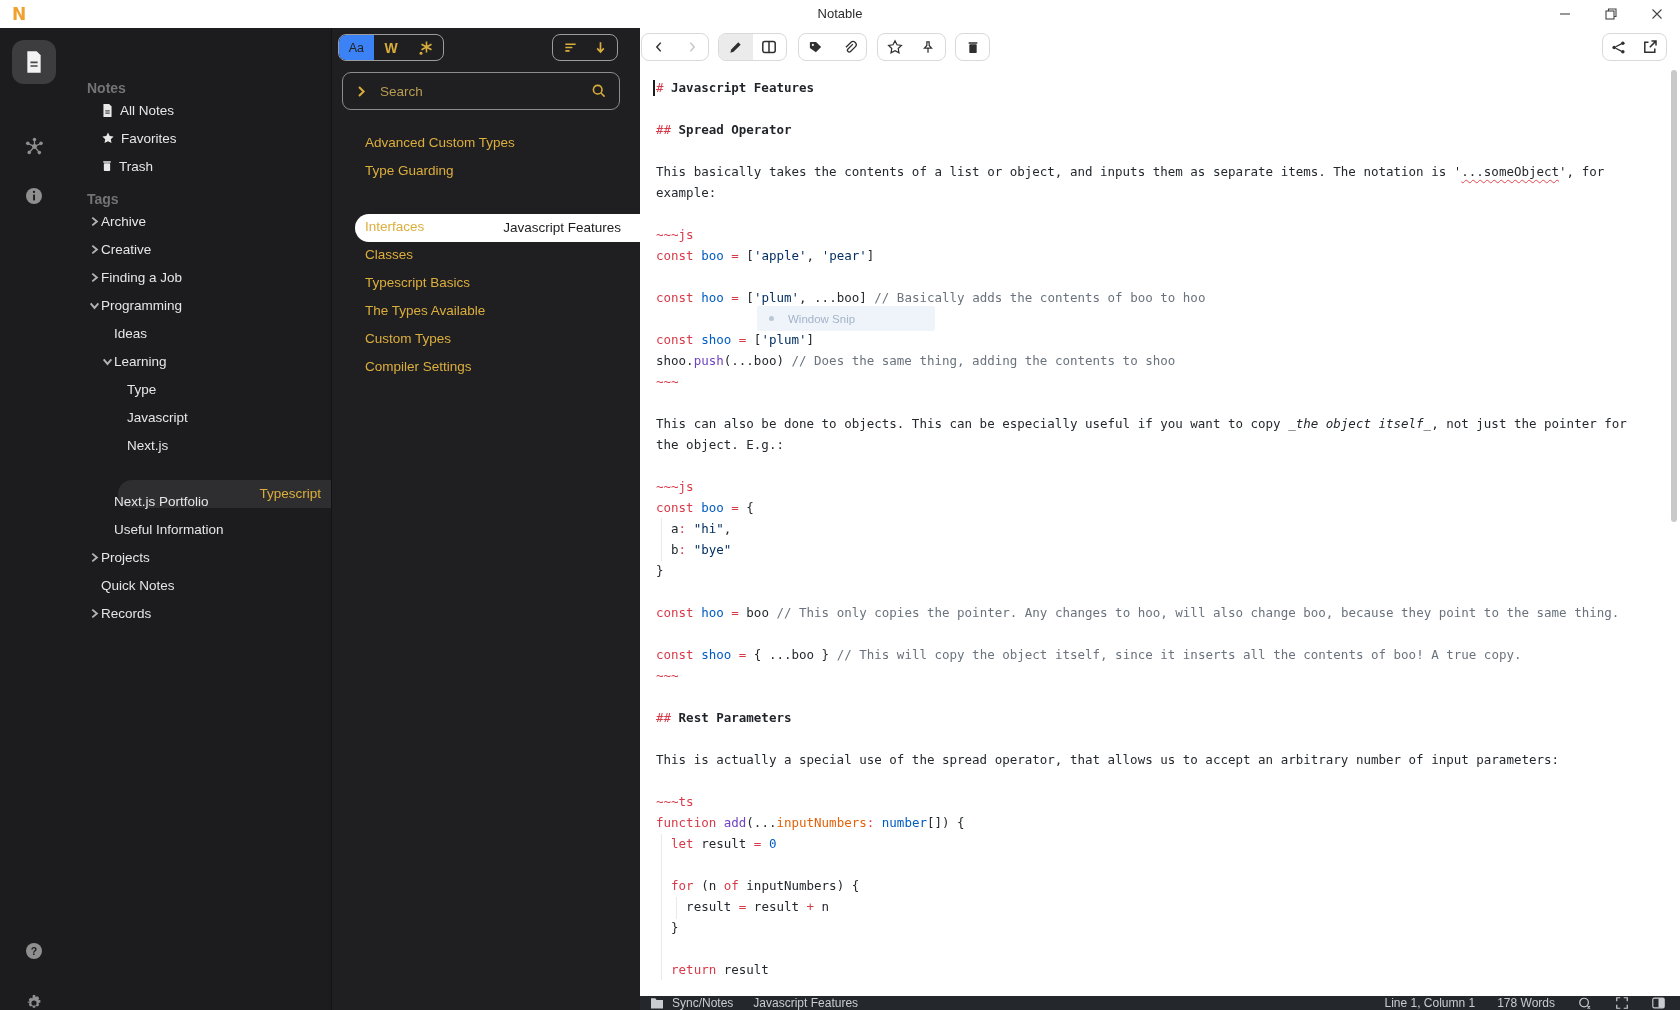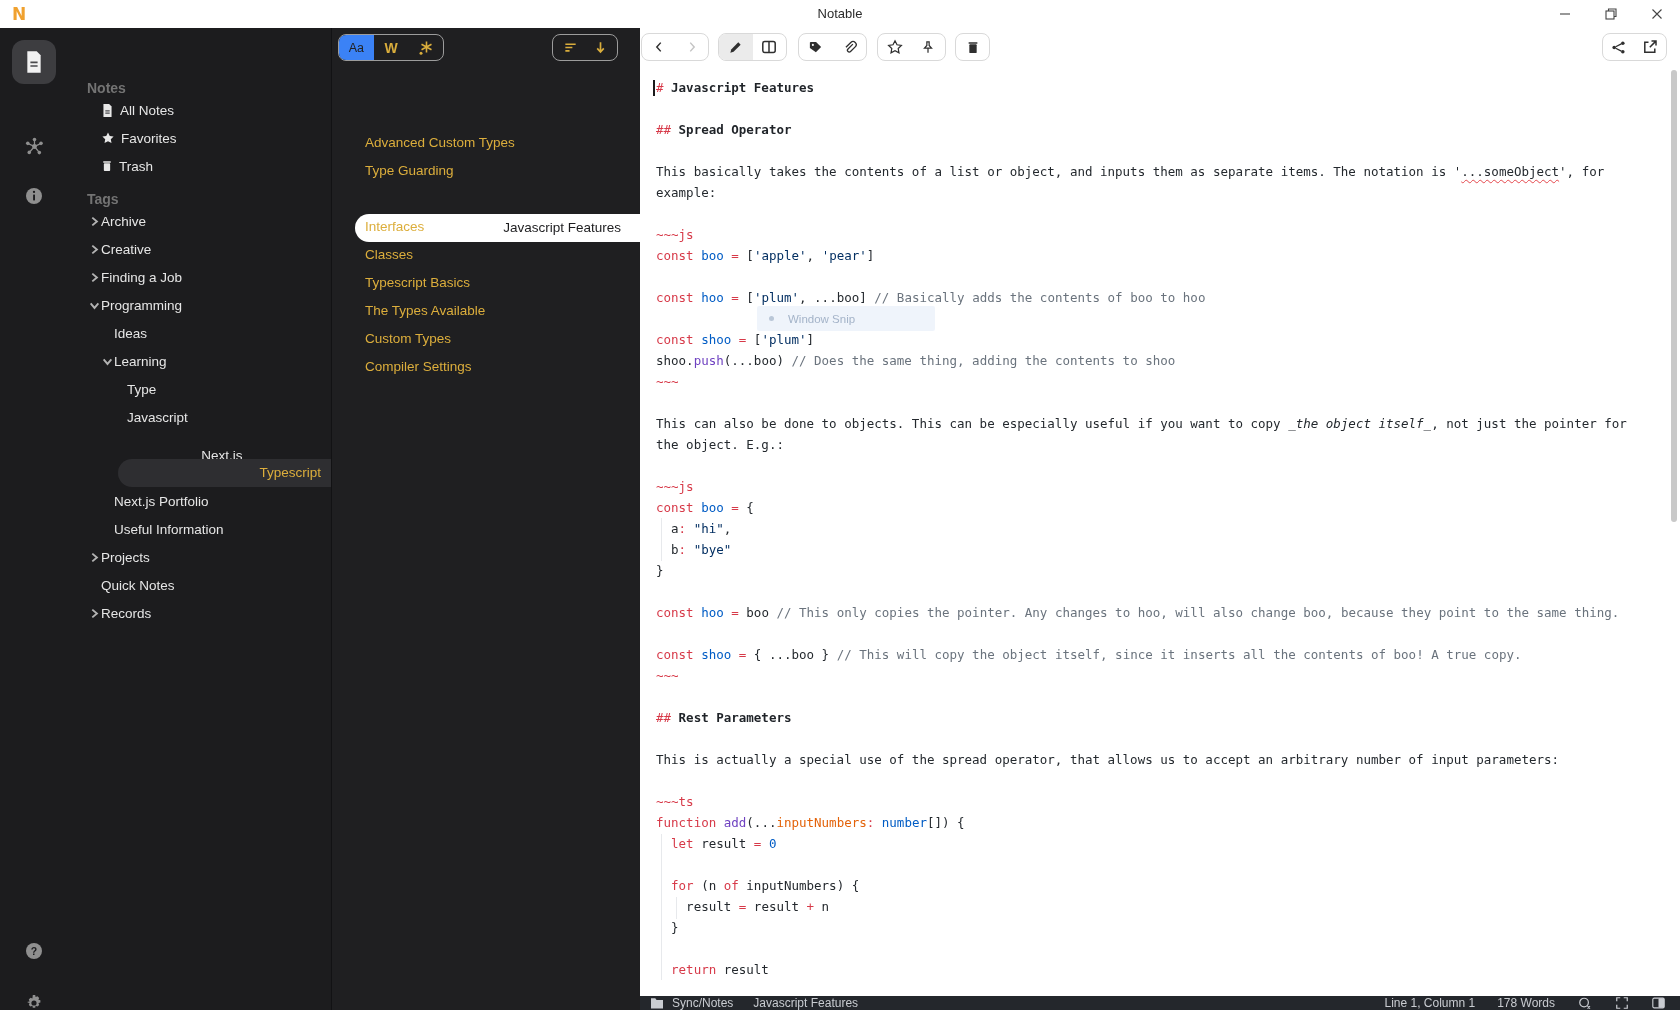--- a/index.html
+++ b/index.html
@@ -231,25 +231,25 @@
           <span class="lbl">Learning</span>
         </div>
         <div class="side-row" style="top: 350px; padding-left: 113px;">
           <span class="chev"></span>
           <span class="lbl">Type</span>
         </div>
         <div class="side-row" style="top: 378px; padding-left: 113px;">
           <span class="chev"></span>
           <span class="lbl">Javascript</span>
         </div>
-        <div class="side-row" style="top: 406px; padding-left: 113px; flex-direction: column;">
+        <div class="side-row" style="top: 406px; padding-left: 113px;">
           <span class="chev"></span>
           <span class="lbl">Next.js</span>
         </div>
-        <div class="side-pill" style="top: 431px;">Typescript</div>
+        <div class="side-pill" style="top: 452px;">Typescript</div>
         <div class="side-row" style="top: 462px; padding-left: 100px;">
           <span class="chev"></span>
           <span class="lbl">Next.js Portfolio</span>
         </div>
         <div class="side-row" style="top: 490px; padding-left: 100px;">
           <span class="chev"></span>
           <span class="lbl">Useful Information</span>
         </div>
         <div class="side-row" style="top: 518px; padding-left: 87px;">
           <span class="chev">
@@ -293,20 +293,34 @@
       <span>
         <svg width="15" height="15" viewBox="0 0 16 16">
             <g stroke="#d9ad3c" stroke-width="1.8">
         <path d="M2.5 4.5h11M2.5 8h7.5M2.5 11.5h4.5"></path>
             </g>
           </svg>
       </span>
       <span>
         <svg width="15" height="15" viewBox="0 0 16 16" fill="none" stroke="#d9ad3c" stroke-width="1.8">
         <path d="M8 2.5v10M4.5 9L8 12.8L11.5 9"></path>
+          </svg>
+      </span>
+    </div>
+    <div class="searchbox">
+      <span>
+        <svg width="13" height="13" viewBox="0 0 13 13" fill="none" stroke="#d9ad3c" stroke-width="2">
+        <path d="M4 2l4.6 4.5L4 11"></path>
+          </svg>
+      </span>
+      <input type="text" value="" placeholder="Search" style="">
+      <span>
+        <svg width="16" height="16" viewBox="0 0 16 16" fill="none" stroke="#d9ad3c" stroke-width="1.6">
+        <circle cx="6.7" cy="6.7" r="4.3"></circle>
+            <path d="M10 10l3.6 3.6"></path>
           </svg>
       </span>
     </div>
     <div id="nl-items">
         <div class="nl-item" style="top: 104px;">Advanced Custom Types</div>
         <div class="nl-item" style="top: 132px;">Type Guarding</div>
         <div class="nl-pill" style="top: 186px;">Javascript Features</div>
         <div class="nl-item" style="top: 188px;">Interfaces</div>
         <div class="nl-item" style="top: 216px;">Classes</div>
         <div class="nl-item" style="top: 244px;">Typescript Basics</div>

